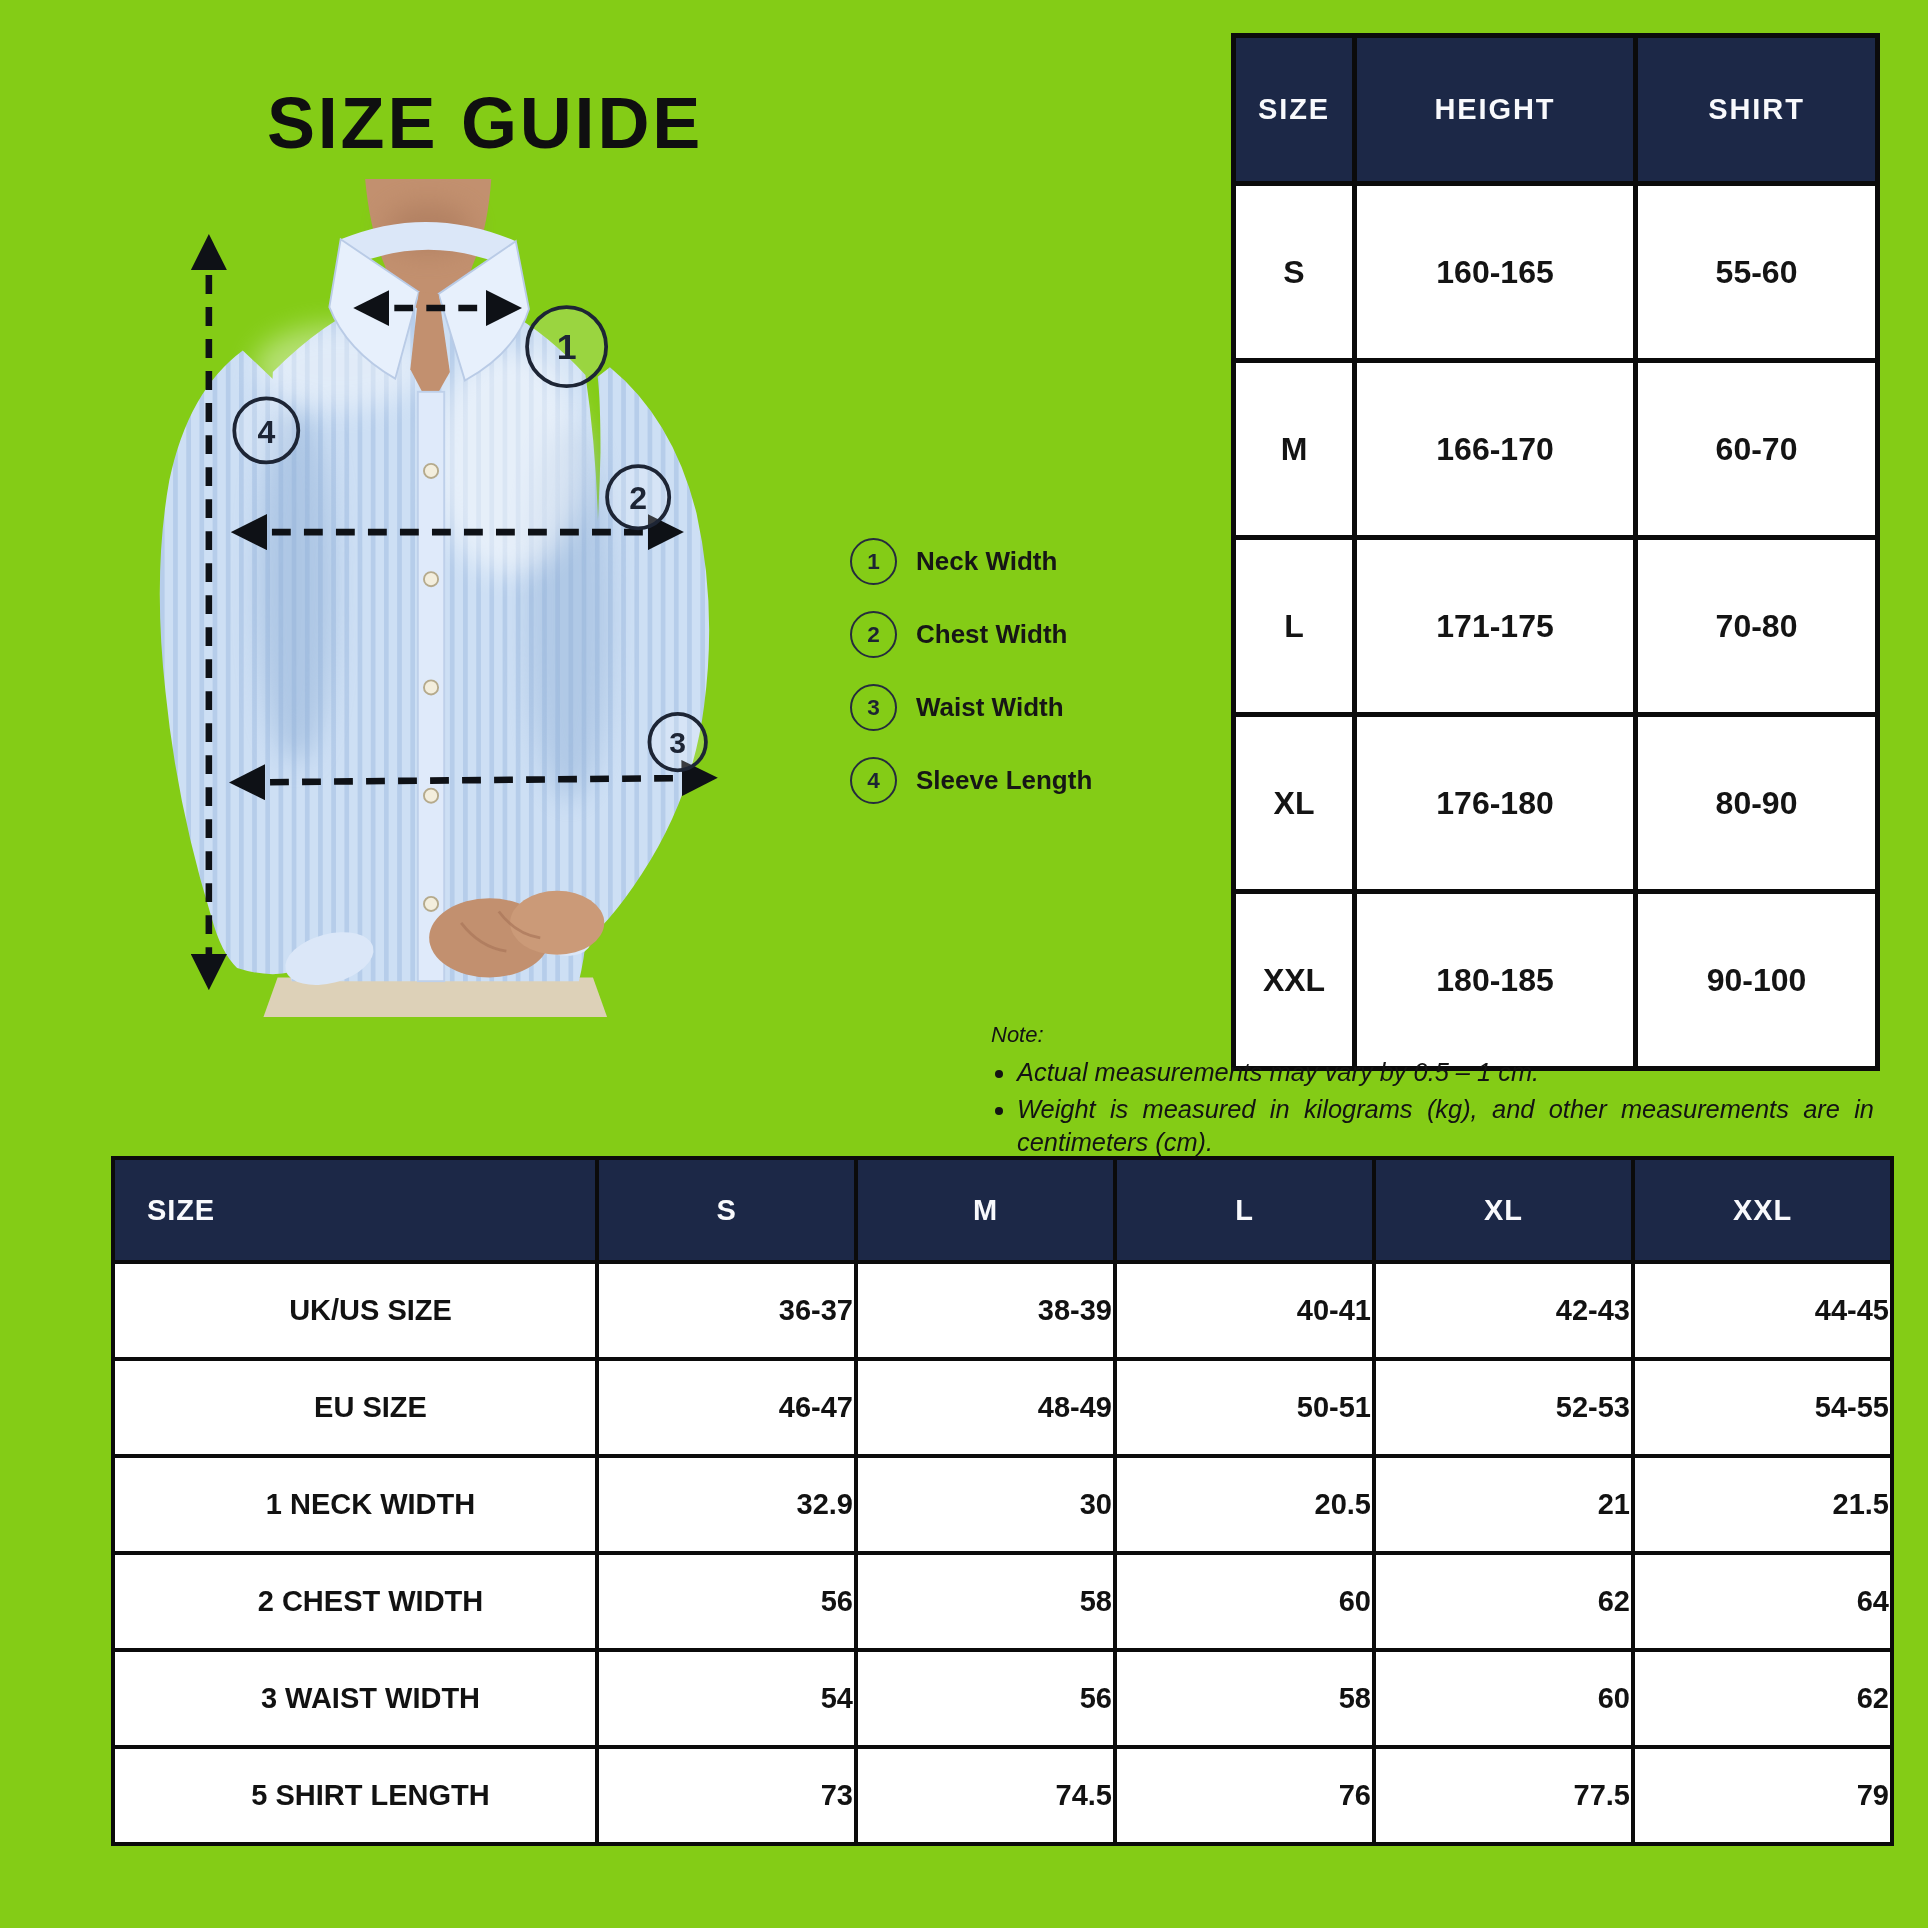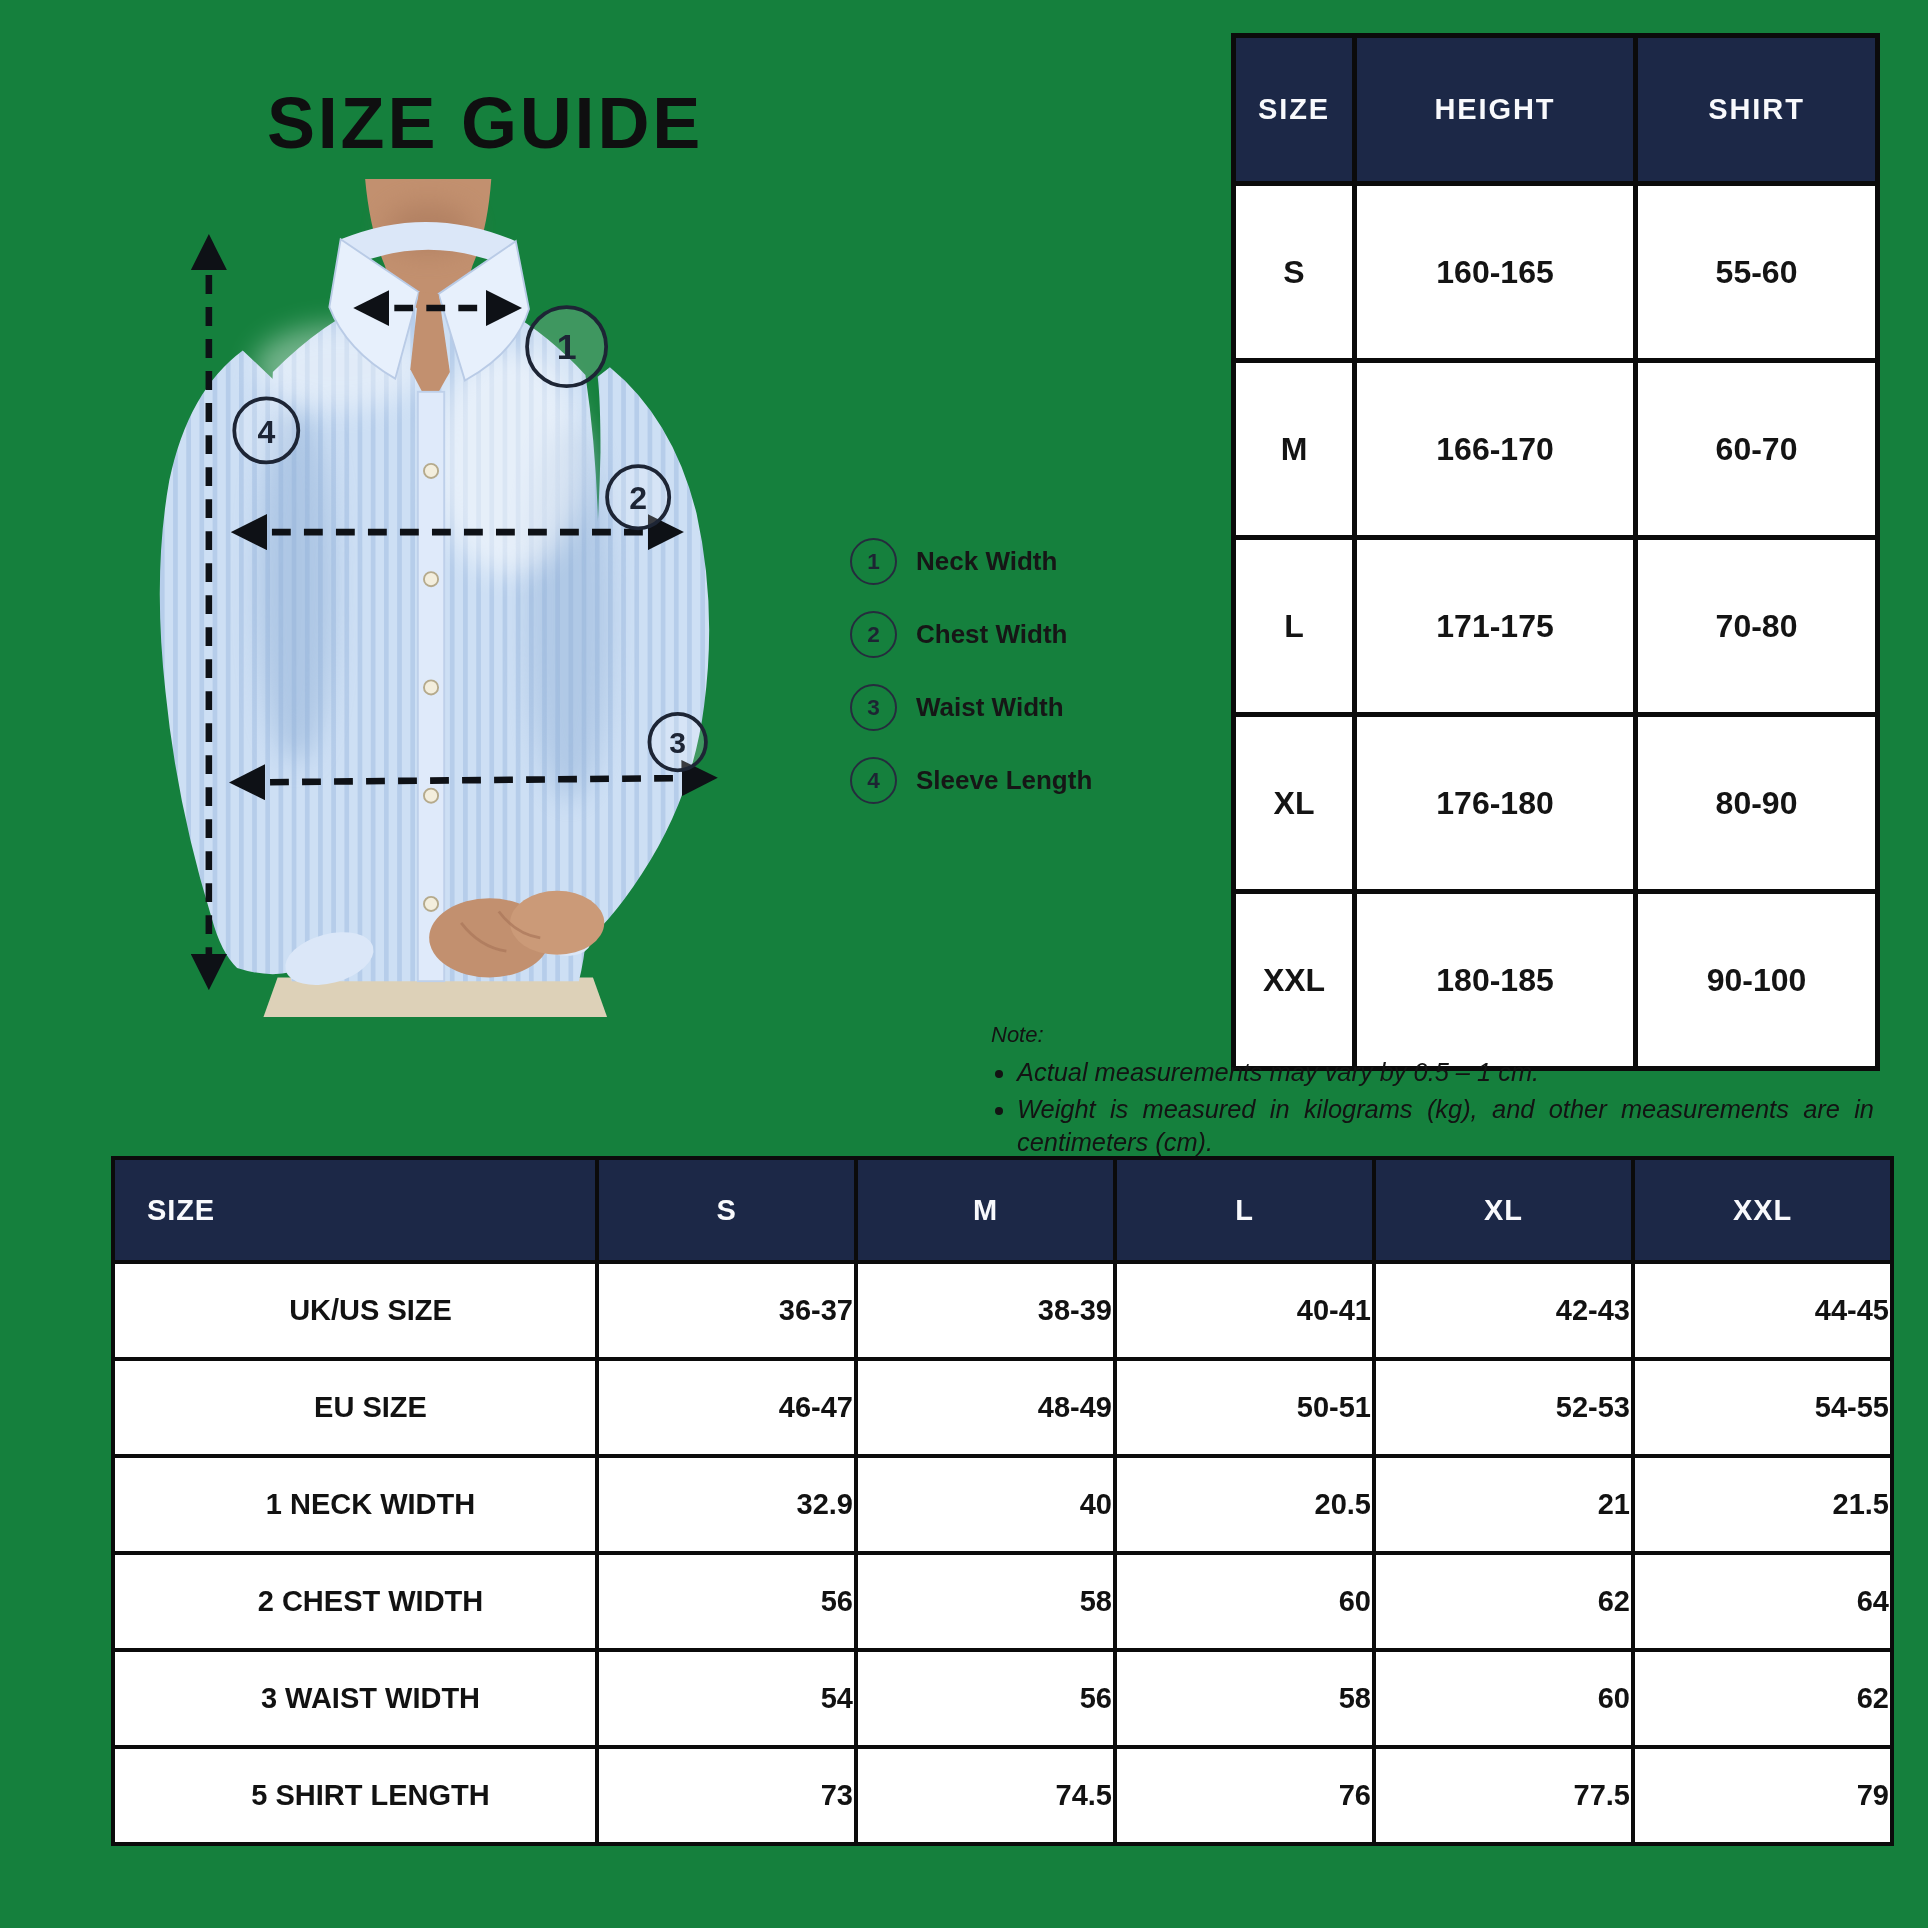--- a/index.html
+++ b/index.html
@@ -1,16 +1,16 @@
 <!DOCTYPE html>
 <html style="font-size:15px"><head>
 <meta charset="utf-8">
 <style>
   html,body{margin:0;padding:0;background:#ffffff;}
-  .page{position:relative;width:1928px;height:1928px;background:#15803d;overflow:hidden;
+  .page{position:relative;width:1928px;height:1928px;background:#84cc16;overflow:hidden;
         font-family:"Liberation Sans","DejaVu Sans",sans-serif;color:#141414;}
 
   
   .title{position:absolute;left:0;top:34px;width:970px;text-align:center;
          font-size:72px;font-weight:800;letter-spacing:2.8px;color:#0f0f10;}
 
   
   .photo{position:absolute;left:94px;top:179px;width:659px;height:838px;}
   .photo svg text{font-family:"Liberation Sans","DejaVu Sans",sans-serif;}
 
@@ -231,21 +231,21 @@
         <th>EU SIZE</th>
         <td>46-47</td>
         <td>48-49</td>
         <td>50-51</td>
         <td>52-53</td>
         <td>54-55</td>
       </tr>
       <tr>
         <th>1 NECK WIDTH</th>
         <td>32.9</td>
-        <td>40</td>
+        <td>30</td>
         <td>20.5</td>
         <td>21</td>
         <td>21.5</td>
       </tr>
       <tr>
         <th>2 CHEST WIDTH</th>
         <td>56</td>
         <td>58</td>
         <td>60</td>
         <td>62</td>

